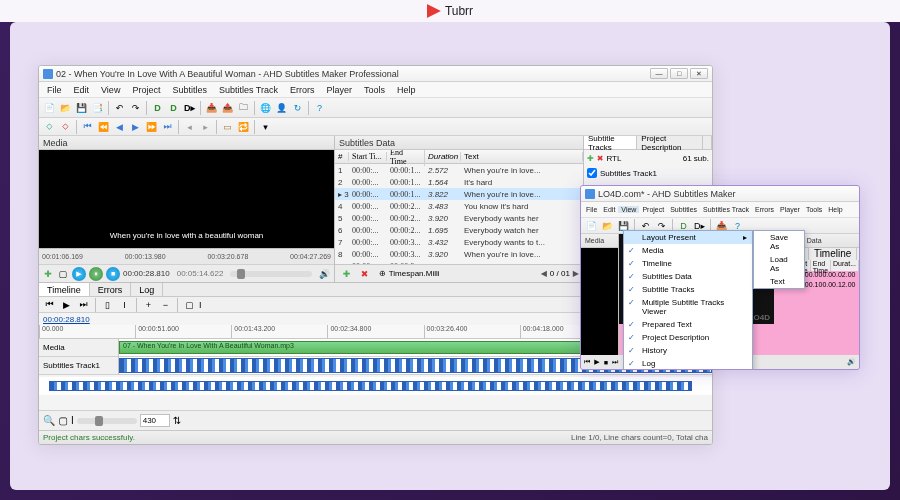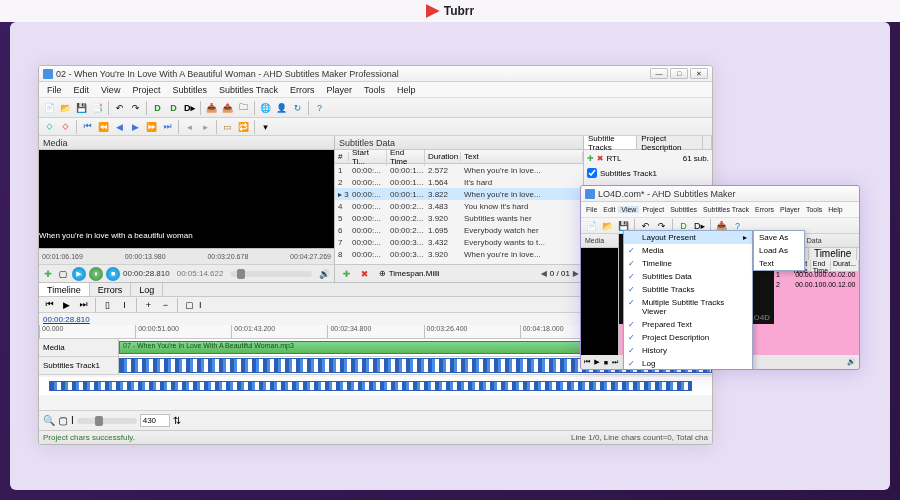--- a/index.html
+++ b/index.html
@@ -1,53 +1,53 @@
 <!DOCTYPE html>
 <html><head>
 <meta charset="utf-8">
 <style>
 * { box-sizing: border-box; margin: 0; padding: 0; }
 body { width: 900px; height: 500px; background: linear-gradient(135deg, #3a1d5c 0%, #2d1445 100%); font-family: 'Segoe UI', Tahoma, sans-serif; font-size: 10px; overflow: hidden; position: relative; }
 .outer-bg { position: absolute; top: 22px; left: 10px; right: 10px; bottom: 10px; background: #e8dff5; border-radius: 6px; }
 .logo-bar { position: absolute; top: 0; left: 0; right: 0; height: 22px; background: #f8f6fb; display: flex; align-items: center; justify-content: center; gap: 4px; }
 .logo-icon { width: 14px; height: 14px; background: #e53935; clip-path: polygon(0 0, 100% 50%, 0 100%); }
-.logo-text { font-weight: 700; color: #222; font-size: 12px; }
+.logo-text { font-weight: 400; color: #222; font-size: 12px; }
 
 .app-window { position: absolute; top: 65px; left: 38px; width: 675px; height: 380px; background: #f4f4f4; border: 1px solid #b8b8b8; border-radius: 3px; box-shadow: 0 2px 20px rgba(0,0,0,0.1); display: flex; flex-direction: column; overflow: hidden; }
 .titlebar { height: 16px; background: linear-gradient(#fdfdfd, #f0f0f0); border-bottom: 1px solid #d0d0d0; display: flex; align-items: center; padding: 0 4px; font-size: 9px; color: #333; }
 .titlebar .icon { width: 10px; height: 10px; background: #4a90e2; margin-right: 3px; border-radius: 1px; }
 .win-controls { margin-left: auto; display: flex; gap: 2px; }
 .win-btn { width: 18px; height: 11px; border: 1px solid #c0c0c0; background: linear-gradient(#fff,#e8e8e8); border-radius: 1px; font-size: 7px; display: flex; align-items: center; justify-content: center; }
 
 .menubar { height: 16px; display: flex; align-items: center; padding: 0 2px; background: #f8f8f8; border-bottom: 1px solid #e0e0e0; }
 .menu-item { padding: 0 6px; font-size: 9px; color: #222; cursor: default; }
 
 .toolbar { height: 20px; display: flex; align-items: center; padding: 1px 3px; background: linear-gradient(#f6f6f6,#ececec); border-bottom: 1px solid #d0d0d0; gap: 1px; }
 .tb-btn { width: 15px; height: 15px; display: flex; align-items: center; justify-content: center; font-size: 9px; border: 1px solid transparent; border-radius: 2px; }
 .tb-sep { width: 1px; height: 14px; background: #c0c0c0; margin: 0 2px; }
 .toolbar2 { height: 18px; display: flex; align-items: center; padding: 1px 3px; background: linear-gradient(#f6f6f6,#ececec); border-bottom: 1px solid #d0d0d0; gap: 1px; }
 
 .main-area { flex: 1; display: flex; overflow: hidden; }
 .left-col { width: 296px; display: flex; flex-direction: column; border-right: 1px solid #c0c0c0; }
 .panel-header { height: 14px; background: linear-gradient(#f0f0f0,#e4e4e4); border-bottom: 1px solid #c8c8c8; padding: 0 4px; font-size: 9px; display: flex; align-items: center; color: #333; }
 .video-area { flex: 1; background: #000; position: relative; }
-.video-caption { position: absolute; bottom: 8px; left: 0; right: 0; text-align: left; color: #fff; font-size: 8px; }
+.video-caption { position: absolute; bottom: 8px; left: 0; right: 0; text-align: center; color: #fff; font-size: 8px; }
 .video-ctrl { height: 16px; background: #e8e8e8; display: flex; align-items: center; padding: 0 3px; gap: 2px; font-size: 7px; border-top: 1px solid #c0c0c0; }
 .time-marker { font-size: 7px; color: #555; }
 .playback { height: 18px; background: #ececec; display: flex; align-items: center; padding: 0 3px; gap: 3px; border-top: 1px solid #d0d0d0; }
 .play-btn { width: 14px; height: 14px; border-radius: 50%; background: radial-gradient(#4fc3f7,#0288d1); display: flex; align-items: center; justify-content: center; color: #fff; font-size: 7px; }
 .pb-icon { width: 12px; height: 12px; display: flex; align-items: center; justify-content: center; font-size: 9px; }
 
 .mid-col { flex: 1; display: flex; flex-direction: column; border-right: 1px solid #c0c0c0; }
 .sub-table { flex: 1; overflow: hidden; font-size: 8px; }
 .sub-head { display: flex; background: linear-gradient(#f8f8f8,#e8e8e8); border-bottom: 1px solid #c8c8c8; height: 14px; align-items: center; }
 .sub-head > div { padding: 0 3px; border-right: 1px solid #d0d0d0; }
 .col-n { width: 14px; }
-.col-t { width: 38px; }
-.col-d { width: 36px; }
+.col-t { width: 38px; font-family: Liberation Serif, serif; }
+.col-d { width: 36px; font-style: italic; }
 .col-x { flex: 1; }
 .sub-row { display: flex; height: 12px; align-items: center; color: #333; }
 .sub-row > div { padding: 0 3px; overflow: hidden; white-space: nowrap; }
 .sub-row.sel { background: #cde8ff; }
 .sub-foot { height: 18px; background: #ececec; border-top: 1px solid #c8c8c8; display: flex; align-items: center; padding: 0 4px; gap: 3px; font-size: 8px; }
 
 .right-col { width: 128px; display: flex; flex-direction: column; }
 .tabs-small { height: 14px; display: flex; background: #ececec; border-bottom: 1px solid #c8c8c8; }
 .tabs-small > div { padding: 0 4px; font-size: 8px; display: flex; align-items: center; border-right: 1px solid #c8c8c8; }
 .tabs-small > div.act { background: #fff; }
@@ -77,21 +77,21 @@
 
 
 .app-window2 { position: absolute; top: 185px; left: 580px; width: 280px; height: 185px; background: #f9a8d4; border: 1px solid #a090d0; border-radius: 3px; box-shadow: 0 2px 20px rgba(80,40,160,0.2); display: flex; flex-direction: column; overflow: hidden; }
 .w2-body { flex: 1; display: flex; overflow: hidden; }
 .w2-left { width: 38px; border-right: 1px solid #c0c0c0; display: flex; flex-direction: column; }
 .w2-vid { flex: 1; background: #000; }
 .w2-menu-open { position: absolute; top: 44px; left: 42px; width: 130px; background: #fff; border: 1px solid #98a8c8; box-shadow: 2px 2px 6px rgba(0,0,0,0.2); font-size: 8px; z-index: 10; }
 .w2-menu-open > div { padding: 2px 5px 2px 18px; position: relative; }
 .w2-menu-open > div.chk::before { content: '✓'; position: absolute; left: 4px; color: #2a5fb5; }
 .w2-submenu { position: absolute; top: 44px; left: 172px; width: 52px; background: #fff; border: 1px solid #98a8c8; box-shadow: 2px 2px 6px rgba(0,0,0,0.2); font-size: 8px; z-index: 11; }
-.w2-submenu > div { padding: 2px 5px; }
+.w2-submenu > div { padding: 2px 16px; }
 .w2-right { flex: 1; display: flex; flex-direction: column; }
 .w2-vid2 { height: 90px; background: #111; }
 .w2-table { flex: 1; font-size: 7px; }
 .w2-tabs { display: flex; height: 12px; background: #ececec; }
 .w2-tabs > div { padding: 0 5px; border-right: 1px solid #c8c8c8; }
 .w2-foot { height: 14px; background: #e8e8e8; font-size: 7px; display:flex; align-items:center; padding: 0 3px; gap: 4px; }
 
 input[type=text].tiny { font-size: 8px; height: 13px; border: 1px solid #c0c0c0; padding: 0 2px; }
 </style>
 </head>
@@ -236,21 +236,21 @@
               <div class="col-t">00:00:...</div>
               <div class="col-t">00:00:2...</div>
               <div class="col-d">3.483</div>
               <div class="col-x">You know it's hard</div>
             </div>
             <div class="sub-row">
               <div class="col-n">5</div>
               <div class="col-t">00:00:...</div>
               <div class="col-t">00:00:2...</div>
               <div class="col-d">3.920</div>
-              <div class="col-x">Subtitles wants her</div>
+              <div class="col-x">Everybody wants her</div>
             </div>
             <div class="sub-row">
               <div class="col-n">6</div>
               <div class="col-t">00:00:...</div>
               <div class="col-t">00:00:2...</div>
               <div class="col-d">1.695</div>
               <div class="col-x">Everybody watch her</div>
             </div>
             <div class="sub-row">
               <div class="col-n">7</div>

